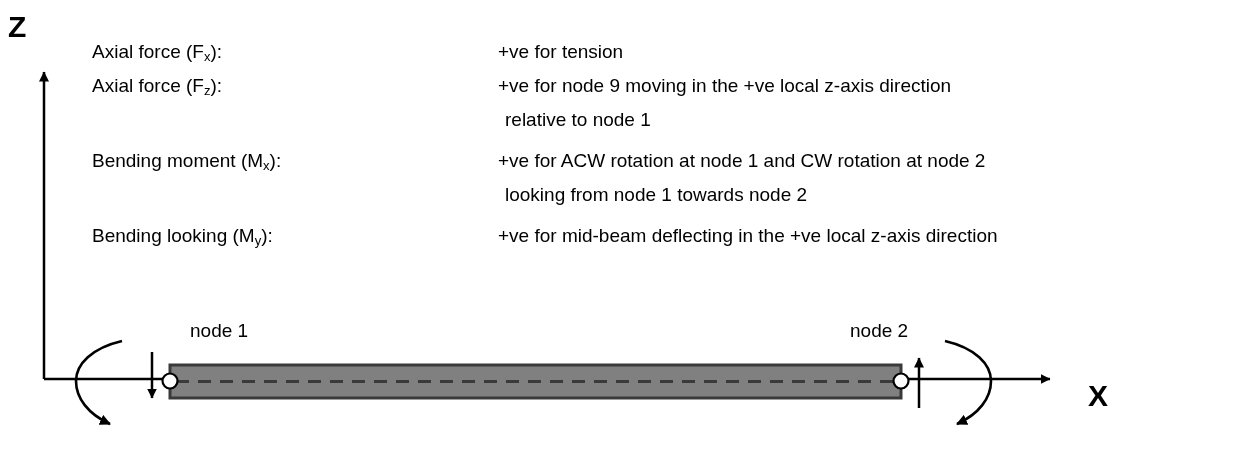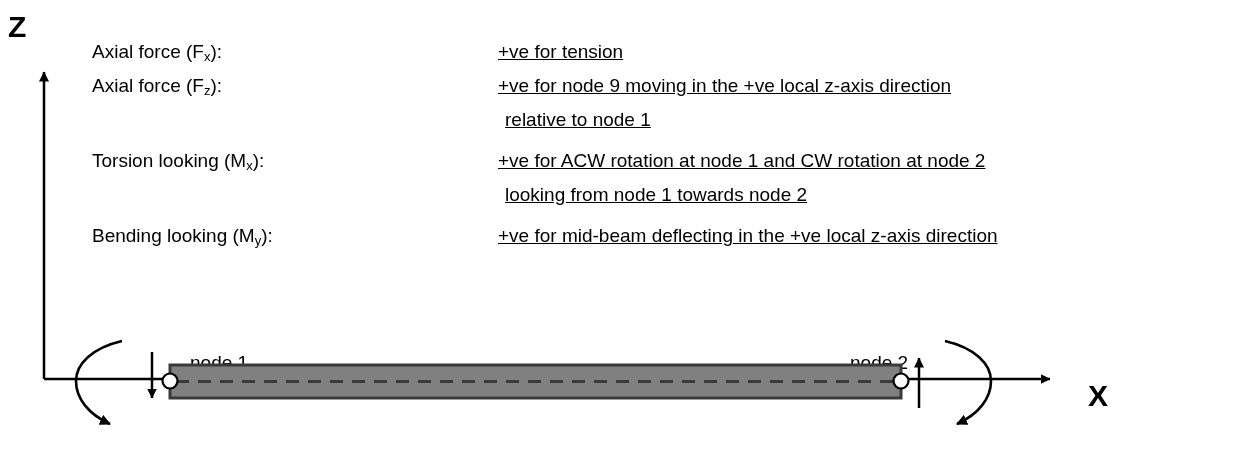--- a/index.html
+++ b/index.html
@@ -43,21 +43,20 @@
     vertical-align: top;
     line-height: 32px;
     white-space: pre;
   }
   .spec-name {
     width: 398px;
     padding-right: 8px !important;
   }
   .spec-desc {
     width: 700px;
-    text-decoration: underline;
   }
   .spec-cont {
     padding-left: 7px !important;
     margin-top: 32px;
   }
   .row-gap td {
     height: 9px;
     line-height: 9px;
     font-size: 1px;
   }
@@ -66,21 +65,20 @@
     vertical-align: baseline;
     position: relative;
     top: 3px;
   }
   .node-label {
     position: absolute;
     font-family: "Liberation Sans", sans-serif;
     font-size: 19px;
     color: #000000;
     white-space: pre;
-    margin-top: 32px;
   }
   #node1-label { left: 190px; top: 320px; }
   #node2-label { left: 850px; top: 320px; }
 
   svg.overlay {
     position: absolute;
     left: 0;
     top: 0;
     width: 1242px;
     height: 453px;
@@ -106,21 +104,21 @@
       </tr>
       <tr>
         <td class="spec-name"></td>
         <td class="spec-desc spec-cont">relative to node 1</td>
       </tr>
       <tr class="row-gap">
           <td></td>
           <td></td>
         </tr>
       <tr>
-        <td class="spec-name"><span>Torsion looking (M</span><sub>x</sub><span>):</span></td>
+        <td class="spec-name"><span>Bending moment (M</span><sub>x</sub><span>):</span></td>
         <td class="spec-desc">+ve for ACW rotation at node 1 and CW rotation at node 2</td>
       </tr>
       <tr>
         <td class="spec-name"></td>
         <td class="spec-desc spec-cont">looking from node 1 towards node 2</td>
       </tr>
       <tr class="row-gap">
           <td></td>
           <td></td>
         </tr>

